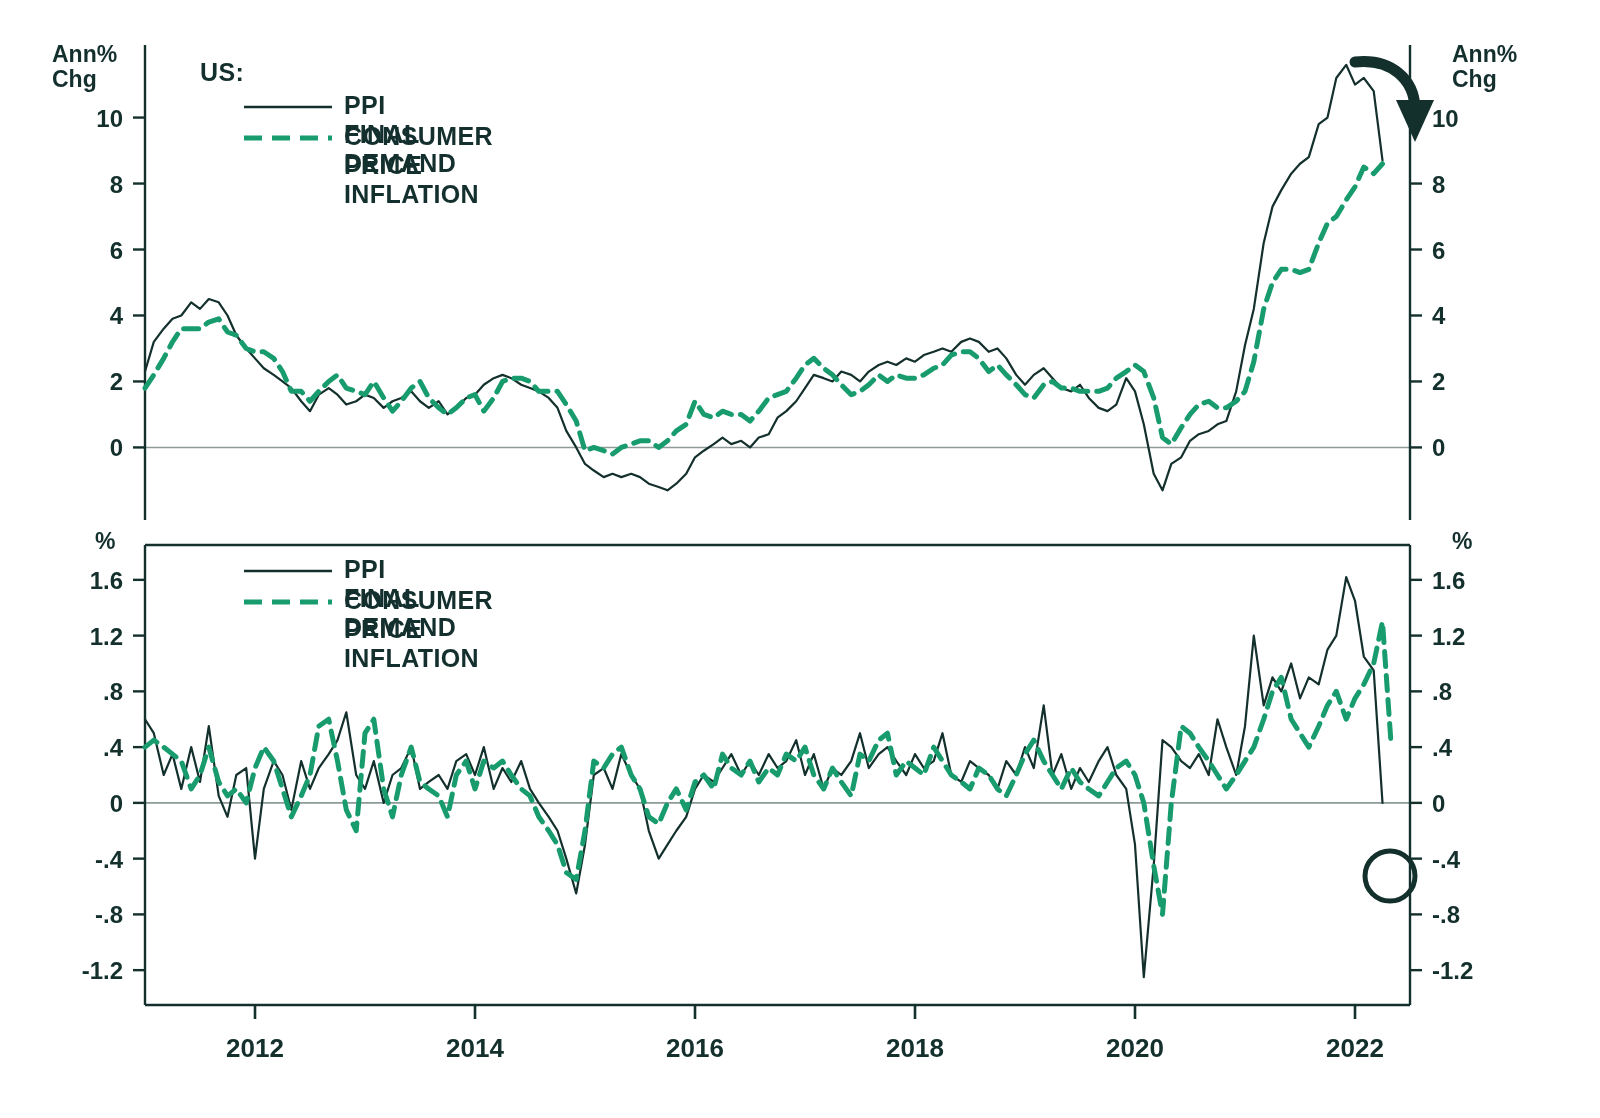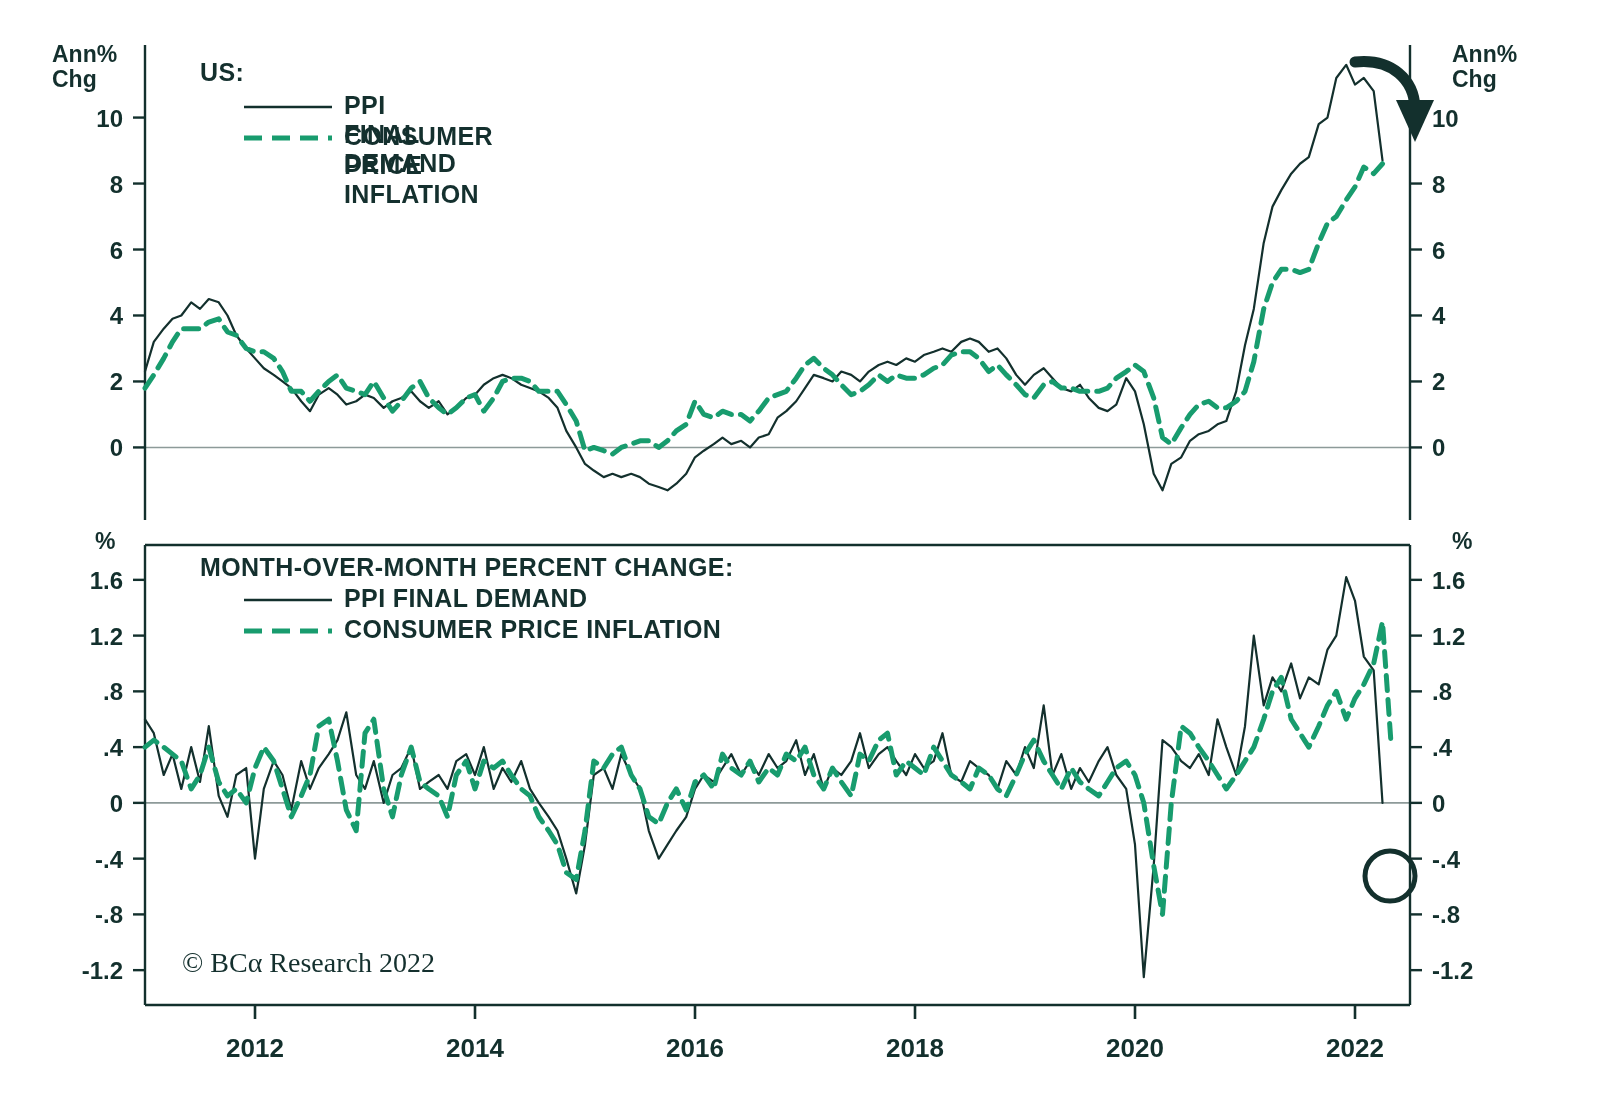--- a/index.html
+++ b/index.html
@@ -125,30 +125,28 @@
       </div>
       <div style="position:relative;height:28px;margin-top:3px;">
         <svg width="88" height="8" style="position:absolute;left:44px;top:12px;">
           <line x1="0" y1="4" x2="88" y2="4" stroke="#189c6e" stroke-width="5" stroke-dasharray="18 10"></line>
         </svg>
         <div style="position:absolute;left:144px;top:0;font-size:25px;font-weight:700;letter-spacing:.4px;">CONSUMER PRICE INFLATION</div>
       </div>
     </div>
 
     <div style="position:absolute;left:200px;top:553px;">
-      <div style="font-size:25px;font-weight:700;letter-spacing:.4px;">MONTH-OVER-MONTH PERCENT CHANGE:</div>
       <div style="position:relative;height:28px;margin-top:2px;">
         <svg width="88" height="4" style="position:absolute;left:44px;top:14px;">
           <line x1="0" y1="2" x2="88" y2="2" stroke="#13302d" stroke-width="2.5"></line>
         </svg>
         <div style="position:absolute;left:144px;top:0;font-size:25px;font-weight:700;letter-spacing:.4px;">PPI FINAL DEMAND</div>
       </div>
       <div style="position:relative;height:28px;margin-top:3px;">
         <svg width="88" height="8" style="position:absolute;left:44px;top:12px;">
           <line x1="0" y1="4" x2="88" y2="4" stroke="#189c6e" stroke-width="5" stroke-dasharray="18 10"></line>
         </svg>
         <div style="position:absolute;left:144px;top:0;font-size:25px;font-weight:700;letter-spacing:.4px;">CONSUMER PRICE INFLATION</div>
       </div>
     </div>
 
-    <div style="position:absolute;left:182px;top:947px;font-family:'Liberation Serif',serif;font-size:28px;">© BCα Research 2022</div>
   </div>
 </div>
 
 </body></html>

